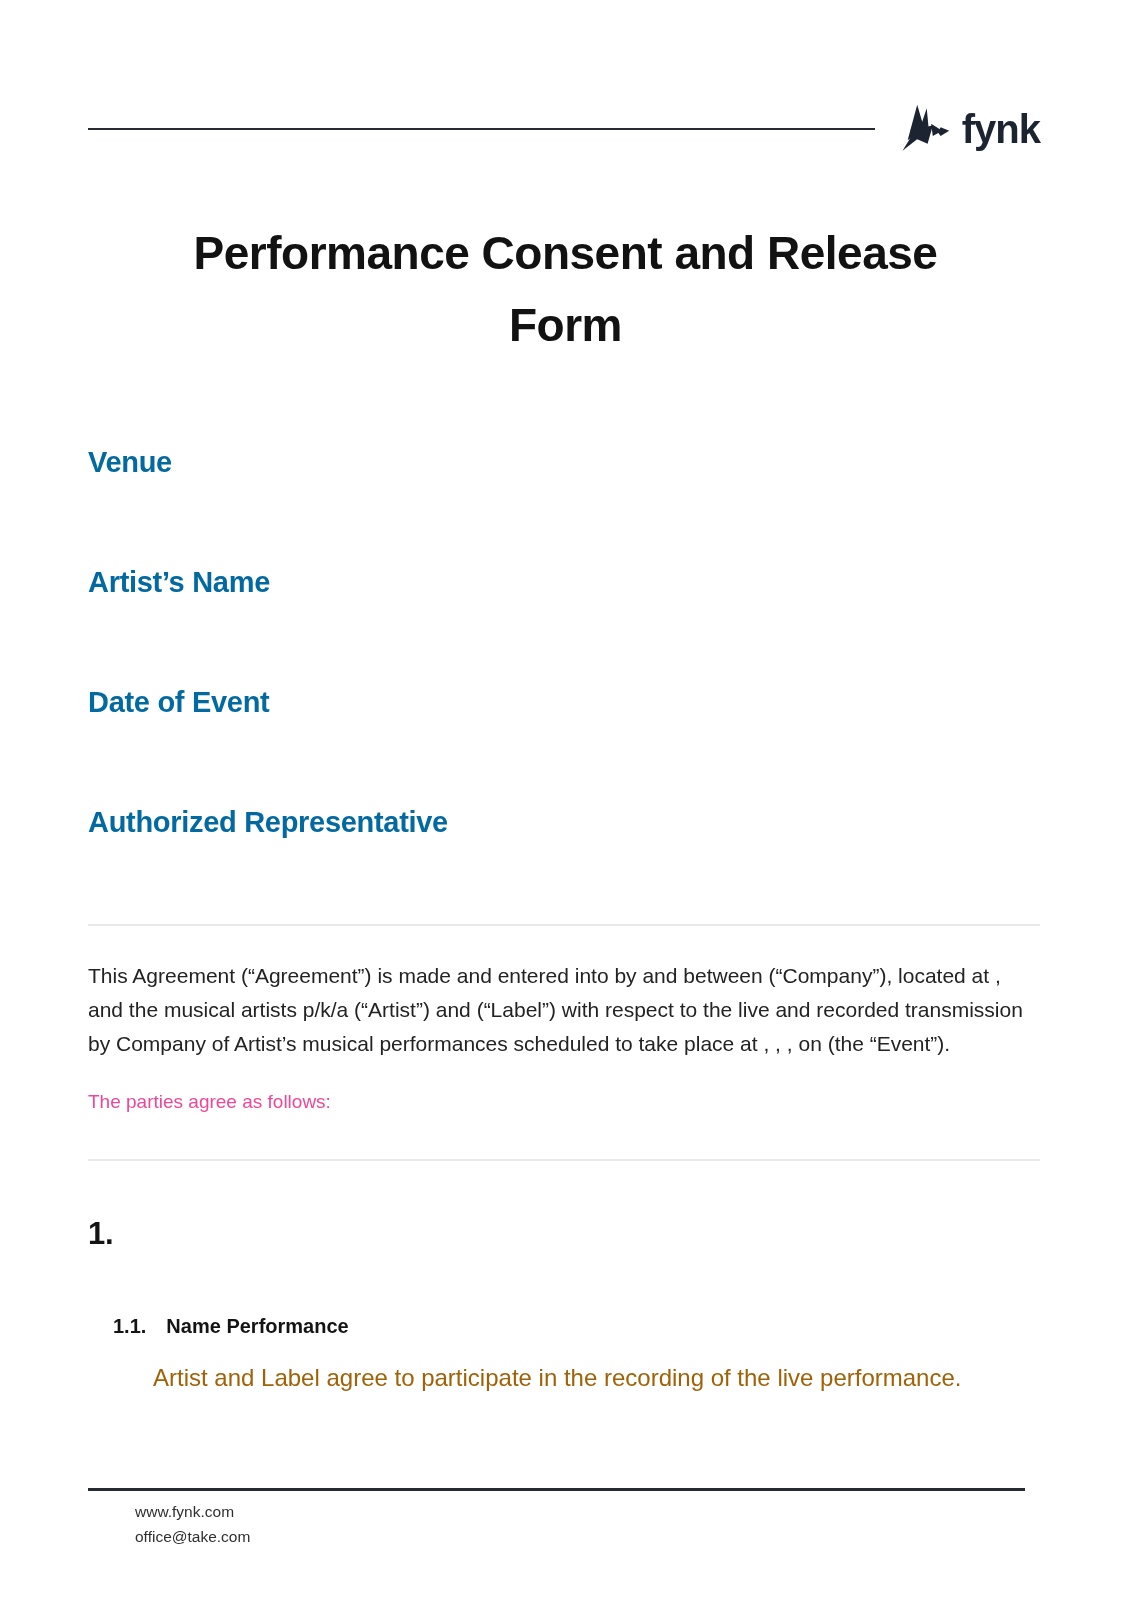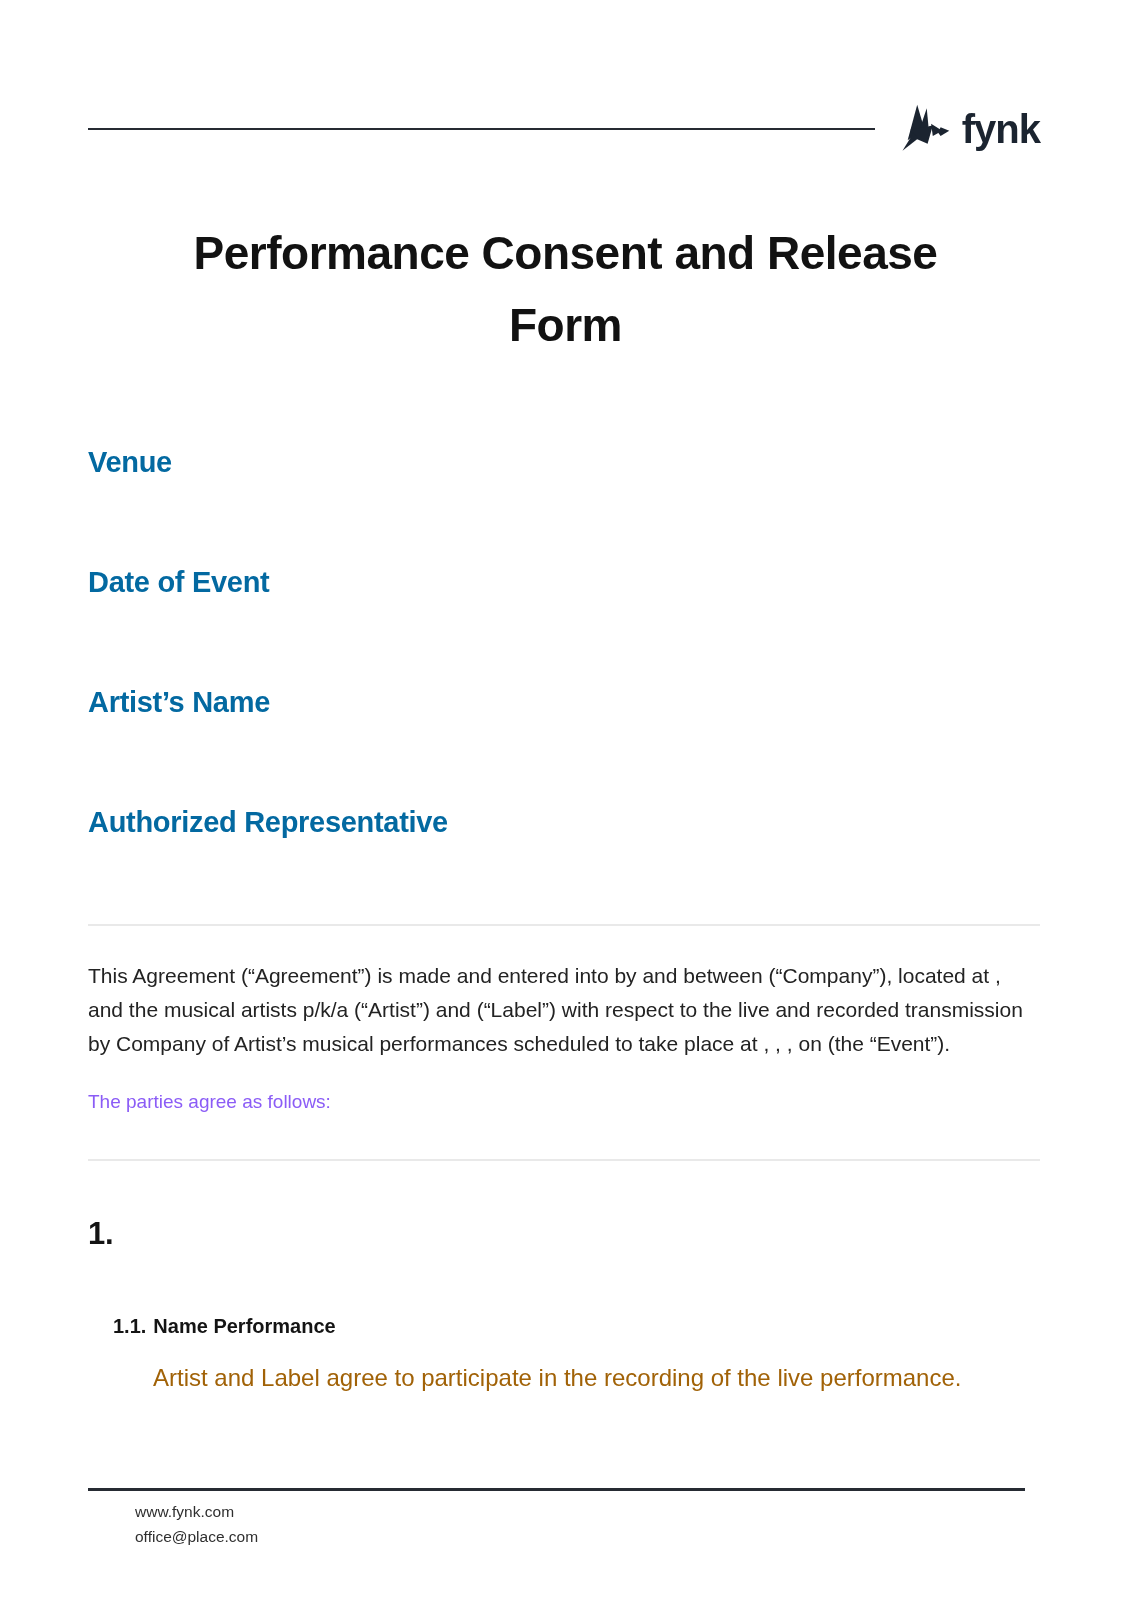--- a/index.html
+++ b/index.html
@@ -44,36 +44,36 @@
   .div1 { margin-top:85px; }
   .div2 { margin-top:40px; }
 
   
   .intro-par {
     margin-top:33px;
     font-size:21px; line-height:34px; color:#232323;
   }
   .intro-follows {
     margin-top:24px;
-    font-size:19px; line-height:34px; color:#8b5cf6;
+    font-size:19px; line-height:34px; color:#ec4899;
   }
 
   
   .section-heading {
     margin-top:55px;
     font-size:31px; line-height:36px; font-weight:700;
     color:#141414; letter-spacing:-0.3px;
     display:flex; gap:9px;
   }
   .subsection { margin-left:25px; }
   .subsection-heading {
     margin-top:62px;
     font-size:20px; line-height:24px; font-weight:700;
     color:#141414;
-    display:flex; gap:7px;
+    display:flex; gap:20px;
   }
   .subsection-body {
     margin-top:26px; margin-left:40px;
     font-size:24px; line-height:28px; color:#a16207;
   }
 
   
   .footer {
     position:absolute; left:88px; right:106px; top:1488px;
     border-top:3px solid #262b33;
@@ -101,22 +101,22 @@
       </span>
       <span class="brand-word">fynk</span>
     </div>
   </div>
 
   <h1 class="doc-title">Performance Consent and Release Form</h1>
 
   <div class="content">
     <div class="fields">
       <div class="field-label">Venue</div>
+      <div class="field-label">Artist’s Name</div>
       <div class="field-label">Date of Event</div>
-      <div class="field-label">Artist’s Name</div>
       <div class="field-label">Authorized Representative</div>
     </div>
 
     <div class="divider-light div1"></div>
 
     <p class="intro-par">This Agreement (“Agreement”) is made and entered into by and between (“Company”), located at , and the musical artists p/k/a (“Artist”) and (“Label”) with respect to the live and recorded transmission by Company of Artist’s musical performances scheduled to take place at , , , on (the “Event”).</p>
     <p class="intro-follows">The parties agree as follows:</p>
 
     <div class="divider-light div2"></div>
 
@@ -130,16 +130,16 @@
           <span>1.1.</span>
           <span>Name Performance</span>
         </div>
         <p class="subsection-body">Artist and Label agree to participate in the recording of the live performance.</p>
       </div>
     </div>
   </div>
 
   <div class="footer">
     <div class="footer-line">www.fynk.com</div>
-    <div class="footer-line">office@place.com</div>
+    <div class="footer-line">office@take.com</div>
   </div>
 
 </div>
 
 </body></html>

